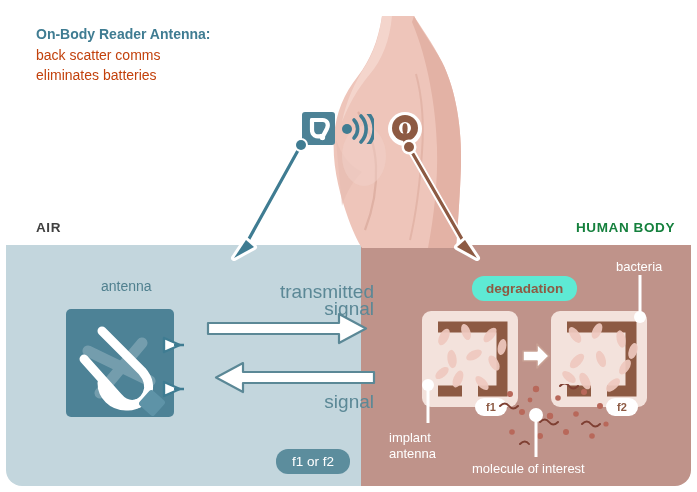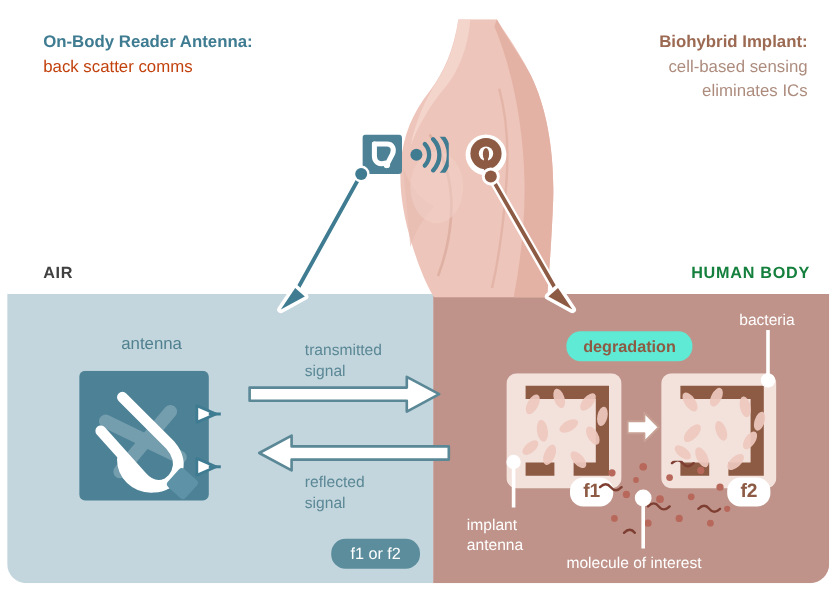--- a/index.html
+++ b/index.html
@@ -44,43 +44,43 @@
   
   #connectors{position:absolute;left:0;top:0;width:685px;height:480px;
               pointer-events:none;}
 
   
   #antenna-caption{position:absolute;left:95px;top:272px;color:#50808f;
                    font-size:14px;}
   #antenna-box{position:absolute;left:60px;top:303px;width:124px;height:122px;}
 
   
-  .sig-label{position:absolute;color:#5b8896;font-size:13px;line-height:17px;
-             text-align:left;width:120px;}
+  .sig-label{position:absolute;color:#5b8896;font-size:19px;line-height:17px;
+             text-align:right;width:120px;}
   #tx-label{left:248px;top:277px;}
   #rx-label{left:248px;top:387px;}
   #arrows{position:absolute;left:200px;top:300px;width:170px;height:90px;}
 
   #freq-pill{position:absolute;left:270px;top:443px;
              background:#5c8d9d;color:#ffffff;font-weight:normal;font-size:13.5px;
              padding:5px 16px;border-radius:12px;}
 
   
   #degradation-pill{position:absolute;left:466px;top:270px;
              background:#5eead4;color:#8d5a43;font-weight:bold;font-size:13.5px;
              padding:5px 14px;border-radius:12px;}
 
   
   .implant-card{position:absolute;top:305px;width:96px;height:96px;}
   #implant-1{left:416px;}
   #implant-2{left:545px;}
   #degrade-arrow{position:absolute;left:516px;top:337px;width:28px;height:26px;}
 
   .f-badge{position:absolute;top:392px;background:#ffffff;color:#8d5a43;
-           font-weight:bold;font-size:16px;padding:3px 11px;border-radius:11px;}
+           font-weight:bold;font-size:11px;padding:3px 11px;border-radius:11px;}
   #f1-badge{left:469px;}
   #f2-badge{left:600px;}
 
   
   .wlabel{position:absolute;color:#ffffff;font-size:13px;line-height:16px;}
   #bacteria-label{left:610px;top:253px;}
   #implant-antenna-label{left:383px;top:424px;text-align:left;width:78px;}
   #molecule-label{left:466px;top:455px;}
 
   #molecules{position:absolute;left:490px;top:378px;width:120px;height:70px;}
@@ -116,27 +116,23 @@
       <path d="M30 92 C40 104 48 122 50 142 C52 164 48 190 40 212" fill="none" stroke="#dcae a0" stroke-width="2" opacity="0"></path>
       <path d="M34 96 C44 110 51 128 52 150 C53 172 48 196 41 214" fill="none" stroke="#d9a99c" stroke-width="2.2" opacity="0.75"></path>
       <path d="M92 58 C98 80 100 108 98 136 C96 166 92 198 86 224" fill="none" stroke="#dcaa9d" stroke-width="2" opacity="0.6"></path>
       <path d="M12 124 C18 140 26 150 38 156 C30 164 22 176 18 190" fill="#e6bbb0" opacity="0.65"></path>
       <ellipse cx="40" cy="140" rx="22" ry="30" fill="#f2d2c9" opacity="0.5"></ellipse>
     </svg>
 
     <div class="blurb" id="blurb-left">
       <span class="hd">On-Body Reader Antenna:</span>
       <span class="ln">back scatter comms</span>
+      <span class="ln">eliminates batteries</span>
     </div>
 
-    <div class="blurb" id="blurb-right">
-      <span class="hd">Biohybrid Implant:</span>
-      <span class="ln">cell-based sensing</span>
-      <span class="ln">eliminates ICs</span>
-    </div>
 
     <svg id="reader-icon" viewBox="0 0 33 33">
       <rect x="0" y="0" width="33" height="33" rx="3" fill="#4d8296"></rect>
       <path d="M10 8 L20.5 8 C25 8 27 12 25 16.5 L20 26" fill="none" stroke="#ffffff" stroke-width="4.2" stroke-linecap="round"></path>
       <path d="M10 8 L10 18 C10 23 14 25.5 19 24" fill="none" stroke="#ffffff" stroke-width="4.2" stroke-linecap="round"></path>
       <circle cx="20.5" cy="25.5" r="2.6" fill="#ffffff"></circle>
     </svg>
 
     <svg id="wifi-icon" viewBox="0 0 34 30">
       <circle cx="7" cy="15" r="5" fill="#3f7c92"></circle>
@@ -194,21 +190,20 @@
       <path d="M108 80 L92 73 L92 87 Z" fill="#ffffff" stroke="#3f7c92" stroke-width="2.4" stroke-linejoin="round" transform="translate(6,0)"></path>
       <line x1="108" y1="36" x2="118" y2="36" stroke="#3f7c92" stroke-width="2.4"></line>
       <line x1="108" y1="80" x2="118" y2="80" stroke="#3f7c92" stroke-width="2.4"></line>
     </svg>
 
     <div class="sig-label" id="tx-label">
       <div>transmitted</div>
       <div>signal</div>
     </div>
     <div class="sig-label" id="rx-label">
-      <div>reflected</div>
       <div>signal</div>
     </div>
 
     <svg id="arrows" viewBox="0 0 170 90">
 
       <path d="M2 17 L133 17 L133 8 L160 22.5 L133 37 L133 28 L2 28 Z" fill="#ffffff" stroke="#5b8896" stroke-width="2.2" stroke-linejoin="round"></path>
 
       <path d="M168 66 L37 66 L37 57 L10 71.5 L37 86 L37 77 L168 77 Z" fill="#ffffff" stroke="#5b8896" stroke-width="2.2" stroke-linejoin="round"></path>
     </svg>
 

